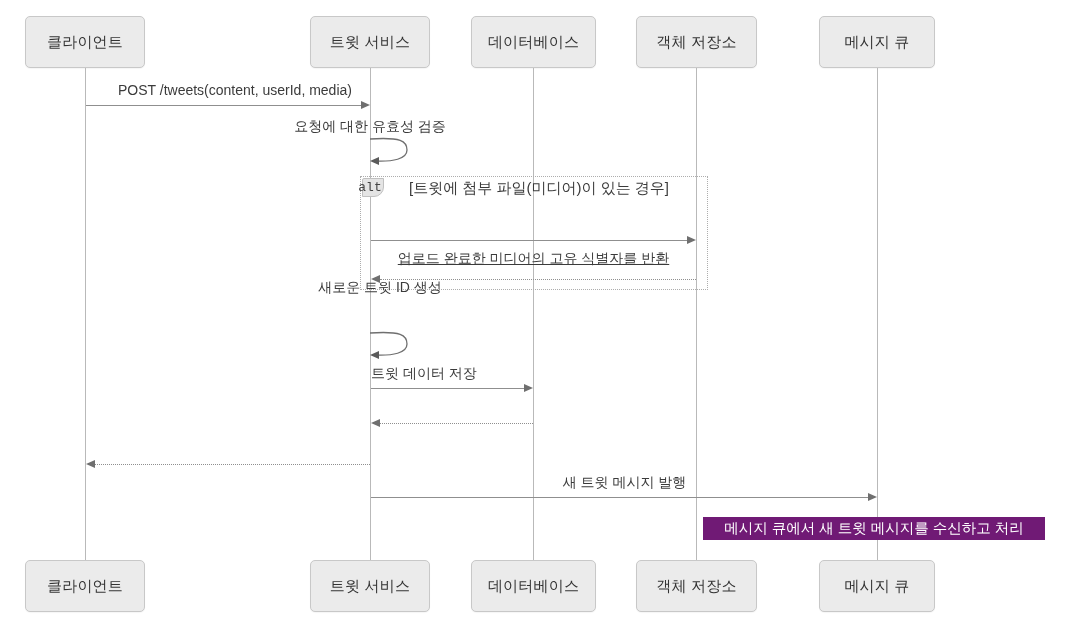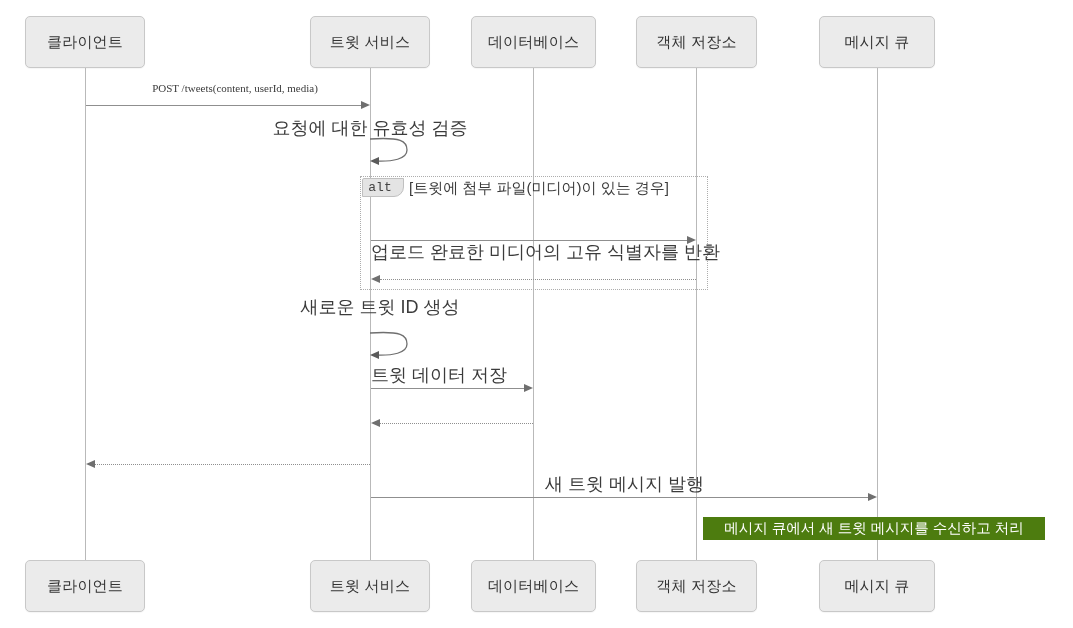--- a/index.html
+++ b/index.html
@@ -58,29 +58,29 @@
     border-bottom: 4.5px solid transparent;
   }
   .arrow-head.right {
     border-left: 9px solid #6f6f6f;
   }
   .arrow-head.left {
     border-right: 9px solid #6f6f6f;
   }
   .msg-label {
     position: absolute;
-    font-size: 18px;
+    font-size: 14px;
     color: #3b3b3b;
     text-align: center;
     white-space: pre;
     line-height: 1.22;
   }
   .msg-label.mono {
-    font-family: Liberation Serif, serif;
-    font-size: 11px;
+    font-family: Liberation Sans, sans-serif;
+    font-size: 14px;
     letter-spacing: 0px;
   }
   
   .selfloop {
     position: absolute;
   }
   
   .frag {
     position: absolute;
     box-sizing: border-box;
@@ -105,21 +105,21 @@
   .frag-cond {
     position: absolute;
     font-size: 15px;
     color: #3b3b3b;
     white-space: pre;
   }
   
   .note-dark {
     position: absolute;
     box-sizing: border-box;
-    background: #4d7c0f;
+    background: #701a75;
     color: #ffffff;
     font-size: 14.5px;
     display: flex;
     align-items: center;
     justify-content: center;
     padding: 0 8px;
     white-space: pre;
   }
 </style>
 </head>
@@ -153,33 +153,33 @@
   <div class="msg-line" style="left:86px; top:105px; width:276px;"></div>
   <div class="arrow-head right" style="left:361px; top:100.5px;"></div>
 
   <div class="msg-label" style="left:210px; top:118px; width:320px; text-align:center;">요청에 대한 유효성 검증</div>
   <svg class="selfloop" style="left:367px; top:136px;" width="46" height="32" viewBox="0 0 46 32">
     <path d="M 3 3 C 34 1, 40 5, 40 14 C 40 23, 26 26, 7 25" fill="none" stroke="#6f6f6f" stroke-width="1.3"></path>
     <polygon points="12,21 12,29 3,25" fill="#5b5b5b"></polygon>
   </svg>
 
   <div class="frag" style="left:360px; top:176px; width:348px; height:114px;"></div>
-  <div class="frag-tab" style="left:362px; top:178px; width:42px; height:19px;">
+  <div class="frag-tab" style="left:362px; top:178px; width:22px; height:19px;">
     <span>alt</span>
   </div>
   <div class="frag-cond" style="left:409px; top:179px;">[트윗에 첨부 파일(미디어)이 있는 경우]</div>
 
   <div class="msg-line" style="left:371px; top:240px; width:316px;"></div>
   <div class="arrow-head right" style="left:687px; top:235.5px;"></div>
 
-  <div class="msg-label" style="left:371px; top:242px; width:325px; ">업로드 완료한 미디어의 고유 식별자를 반환</div>
+  <div class="msg-label" style="left:371px; top:250px; width:325px; text-decoration:underline;">업로드 완료한 미디어의 고유 식별자를 반환</div>
   <div class="msg-line dashed" style="left:380px; top:279px; width:316px;"></div>
   <div class="arrow-head left" style="left:371px; top:274.5px;"></div>
 
-  <div class="msg-label" style="left:230px; top:297px; width:300px; text-align:center;">새로운 트윗 ID 생성</div>
+  <div class="msg-label" style="left:230px; top:279px; width:300px; text-align:center;">새로운 트윗 ID 생성</div>
   <svg class="selfloop" style="left:367px; top:330px;" width="46" height="32" viewBox="0 0 46 32">
     <path d="M 3 3 C 34 1, 40 5, 40 14 C 40 23, 26 26, 7 25" fill="none" stroke="#6f6f6f" stroke-width="1.3"></path>
     <polygon points="12,21 12,29 3,25" fill="#5b5b5b"></polygon>
   </svg>
 
   <div class="msg-label" style="left:371px; top:365px; width:162px; text-align:left;">트윗 데이터 저장</div>
   <div class="msg-line" style="left:371px; top:388px; width:153px;"></div>
   <div class="arrow-head right" style="left:524px; top:383.5px;"></div>
 
   <div class="msg-line dashed" style="left:380px; top:423px; width:153px;"></div>

